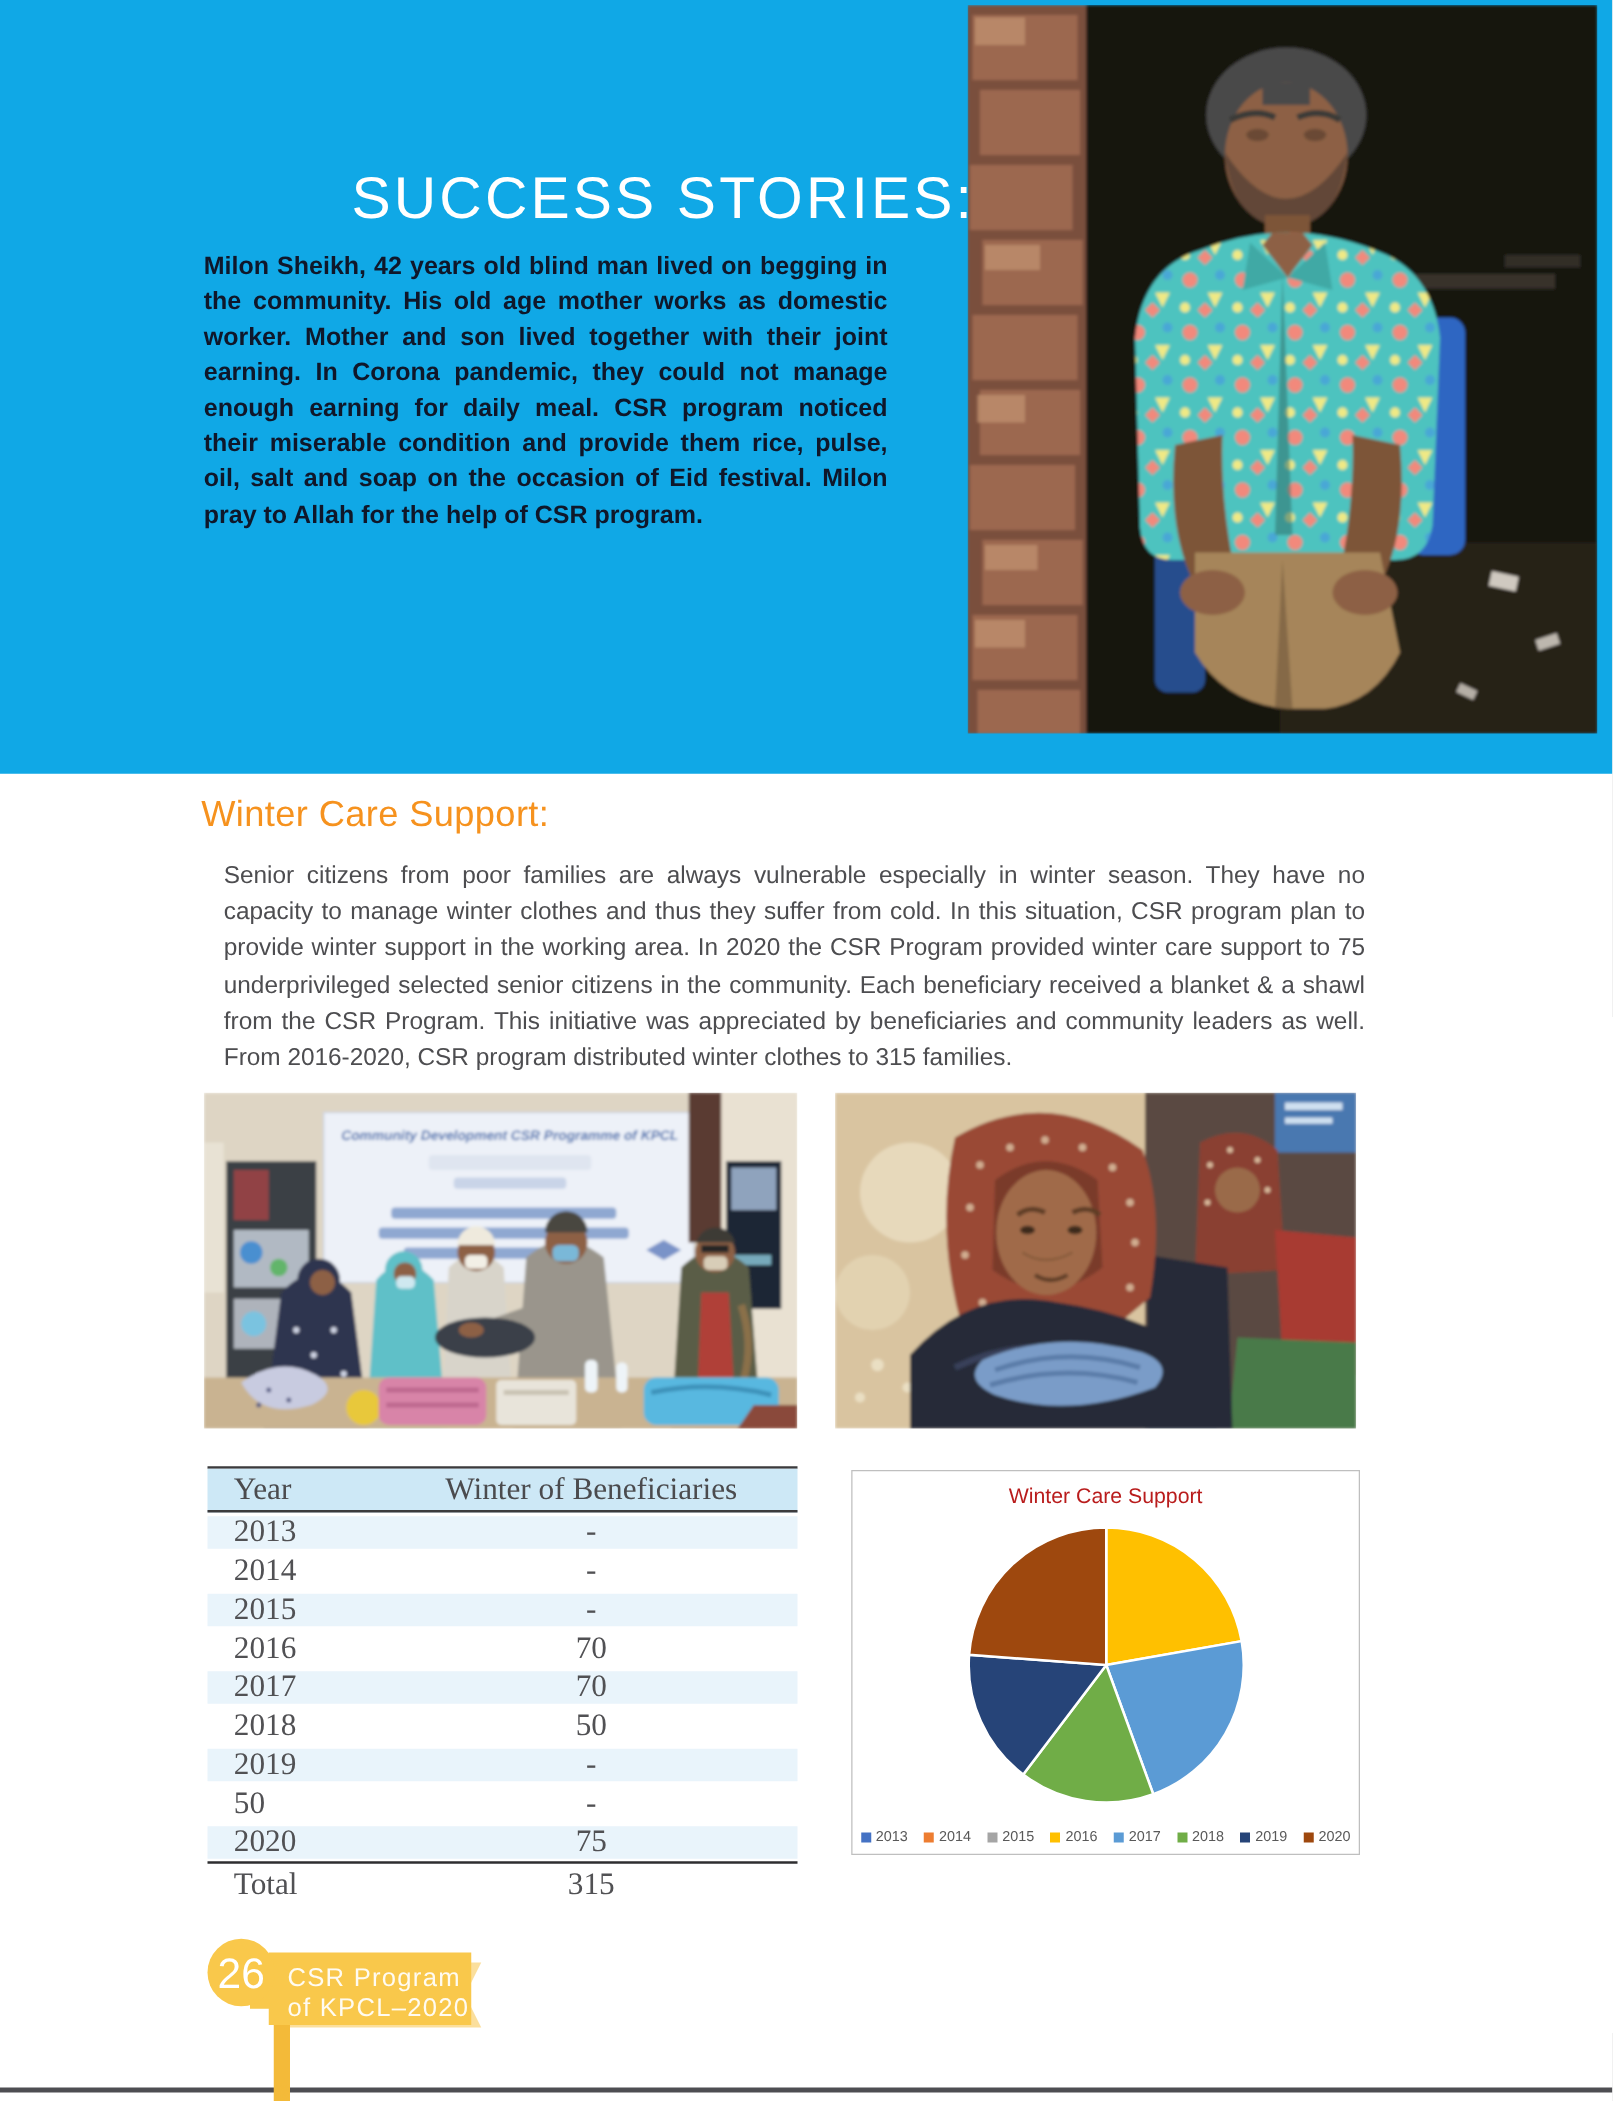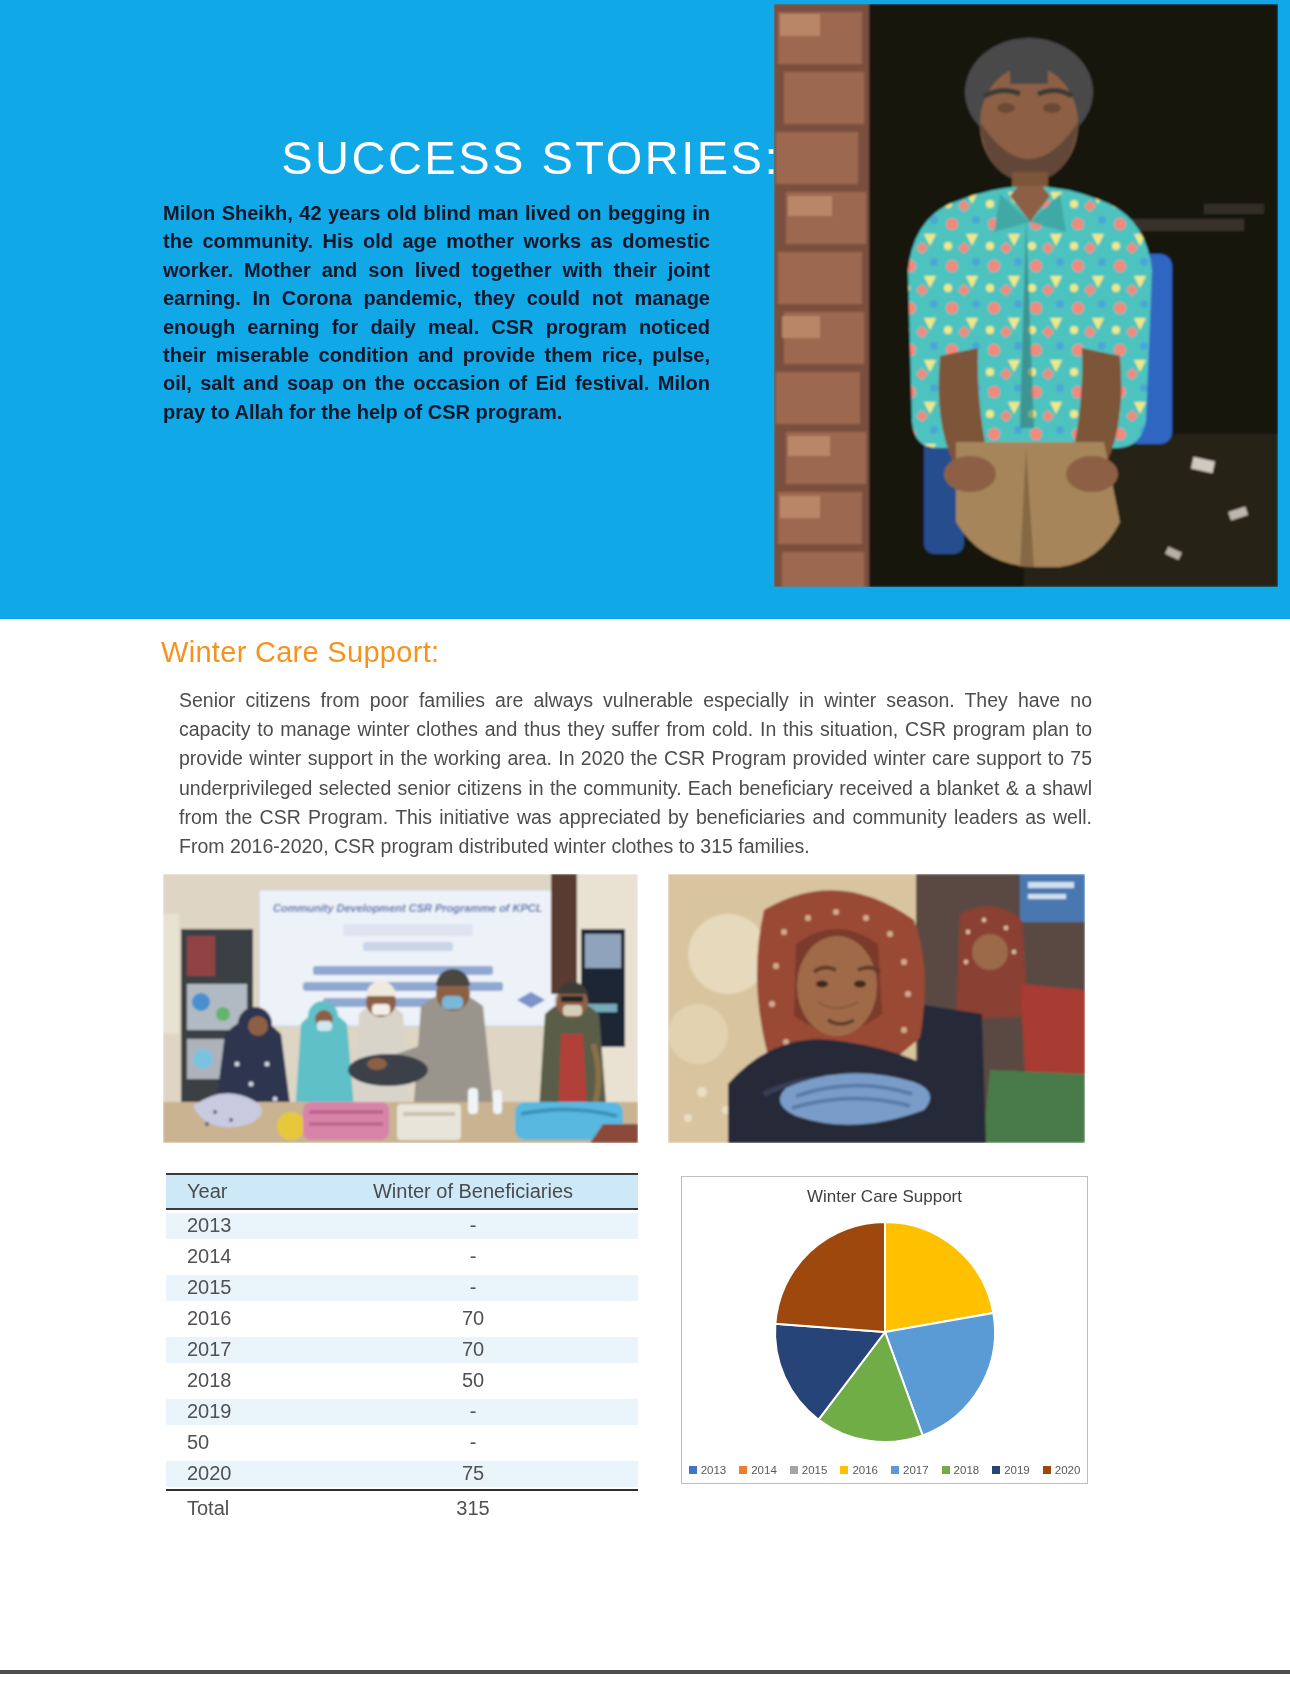--- a/index.html
+++ b/index.html
@@ -19,34 +19,34 @@
   .wcs-heading{left:161px;top:636px;font-size:29px;font-weight:400;color:#F6921E;letter-spacing:.3px;}
   .wcs-para{left:163px;top:686px;width:913px;font-size:19.5px;line-height:29.2px;
             text-align:justify;color:#4d4d50;margin-left:16px;}
 
   .photo{overflow:hidden;}
   .photo1{left:163px;top:874px;width:475px;height:269px;}
   .photo2{left:668px;top:874px;width:417px;height:269px;}
 
   
   .wcs-table{left:166px;top:1173px;width:472px;border-top:2px solid #3b3b3d;
-             font-size:20px;color:#515154;}
+             font-size:25px;color:#515154;font-family:Liberation Serif, serif;}
   .t-row{position:relative;display:flex;align-items:center;height:31px;}
   .t-head{height:33px;background:#cde8f6;border-bottom:2px solid #3b3b3d;color:#4b4b4e;}
   .t-row.band::before{content:'';position:absolute;left:0;right:0;top:3px;bottom:2px;
              background:#e9f4fb;z-index:0;}
   .t-c1{position:relative;z-index:1;width:142px;padding-left:21px;box-sizing:border-box;}
   .t-c2{position:relative;z-index:1;width:330px;text-align:center;}
   .t-total{display:flex;align-items:center;height:34px;border-top:2px solid #2e2e30;}
 
   
   .chart-panel{left:681px;top:1176px;width:407px;height:308px;background:#fff;
                border:1px solid #BFBFBF;box-sizing:border-box;}
   .chart-title{position:absolute;left:0;top:10px;width:100%;text-align:center;
-               font-size:17px;color:#404040;}
+               font-size:17px;color:#b91c1c;}
   .pie-wrap{position:absolute;left:88px;top:40px;width:230px;height:230px;}
   .legend{position:absolute;left:0;bottom:7px;width:100%;display:flex;justify-content:center;
           gap:13px;font-size:11.5px;color:#595959;}
   .legend-item{display:flex;align-items:center;gap:4px;}
   .legend-swatch{width:8px;height:8px;display:inline-block;}
 
   
   .bottom-line{left:0;top:1670px;width:1290px;height:4px;background:#4e4e52;}
   .footer-badge{left:130px;top:1545px;width:290px;height:136px;z-index:5;}
   text{font-family:"Liberation Sans", sans-serif;}
@@ -384,14 +384,30 @@
           <span>2019</span>
         </span>
         <span class="legend-item">
           <span class="legend-swatch" style="background: rgb(158, 72, 14);"></span>
           <span>2020</span>
         </span>
       </div>
   </div>
 
   <div class="abs bottom-line"></div>
+  <div class="abs footer-badge">
+    <svg width="290" height="136" viewBox="0 0 290 136">
+
+      <polygon points="93,25 255,25 242,51 255,77 93,77" fill="#FBDF9C"></polygon>
+
+      <rect x="89" y="30" width="13" height="106" fill="#F3BA39"></rect>
+
+      <rect x="85" y="17" width="162" height="58" fill="#F9C84B"></rect>
+
+      <rect x="70" y="46" width="16" height="16" fill="#F9C84B"></rect>
+      <circle cx="63" cy="33" r="27" fill="#F9C84B"></circle>
+      <text x="63" y="45" text-anchor="middle" font-size="34" font-weight="500" fill="#ffffff">26</text>
+      <text x="100" y="44" font-size="20.5" letter-spacing="1" fill="#ffffff" fill-opacity="0.92">CSR Program</text>
+      <text x="100" y="68" font-size="20.5" letter-spacing="1" fill="#ffffff" fill-opacity="0.92">of KPCL–2020</text>
+    </svg>
+  </div>
 
 </div>
 
 </body></html>

